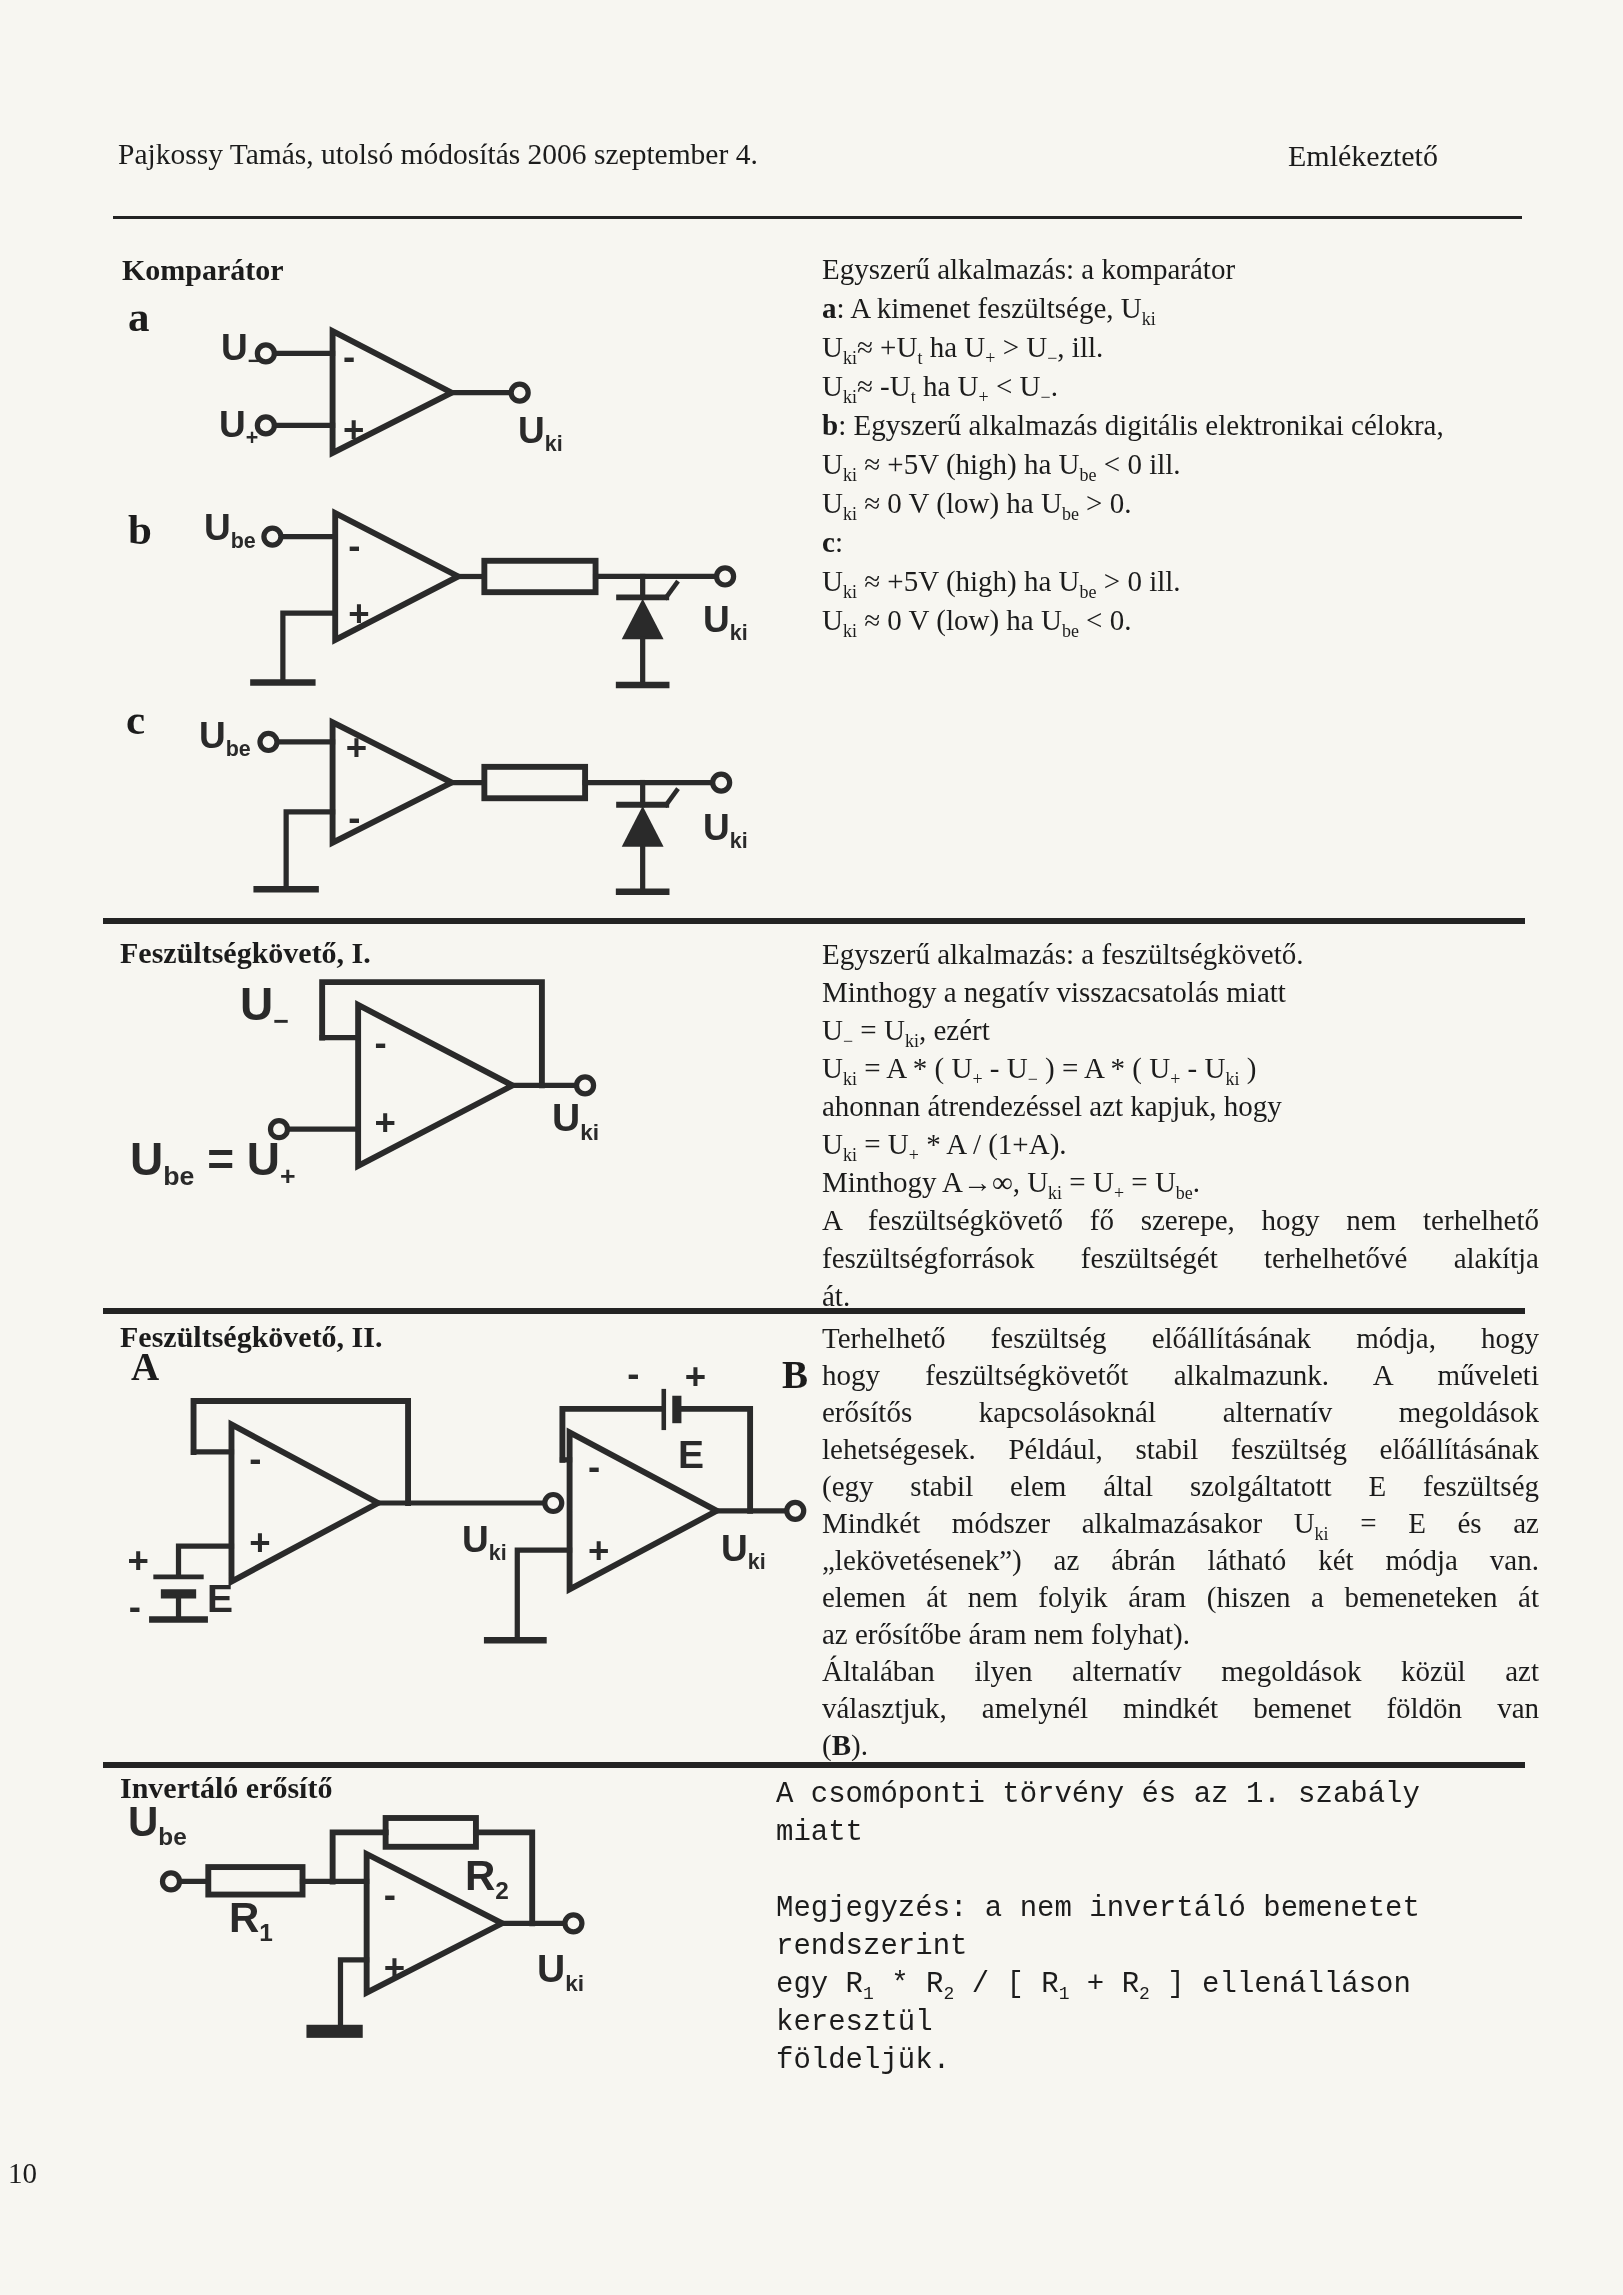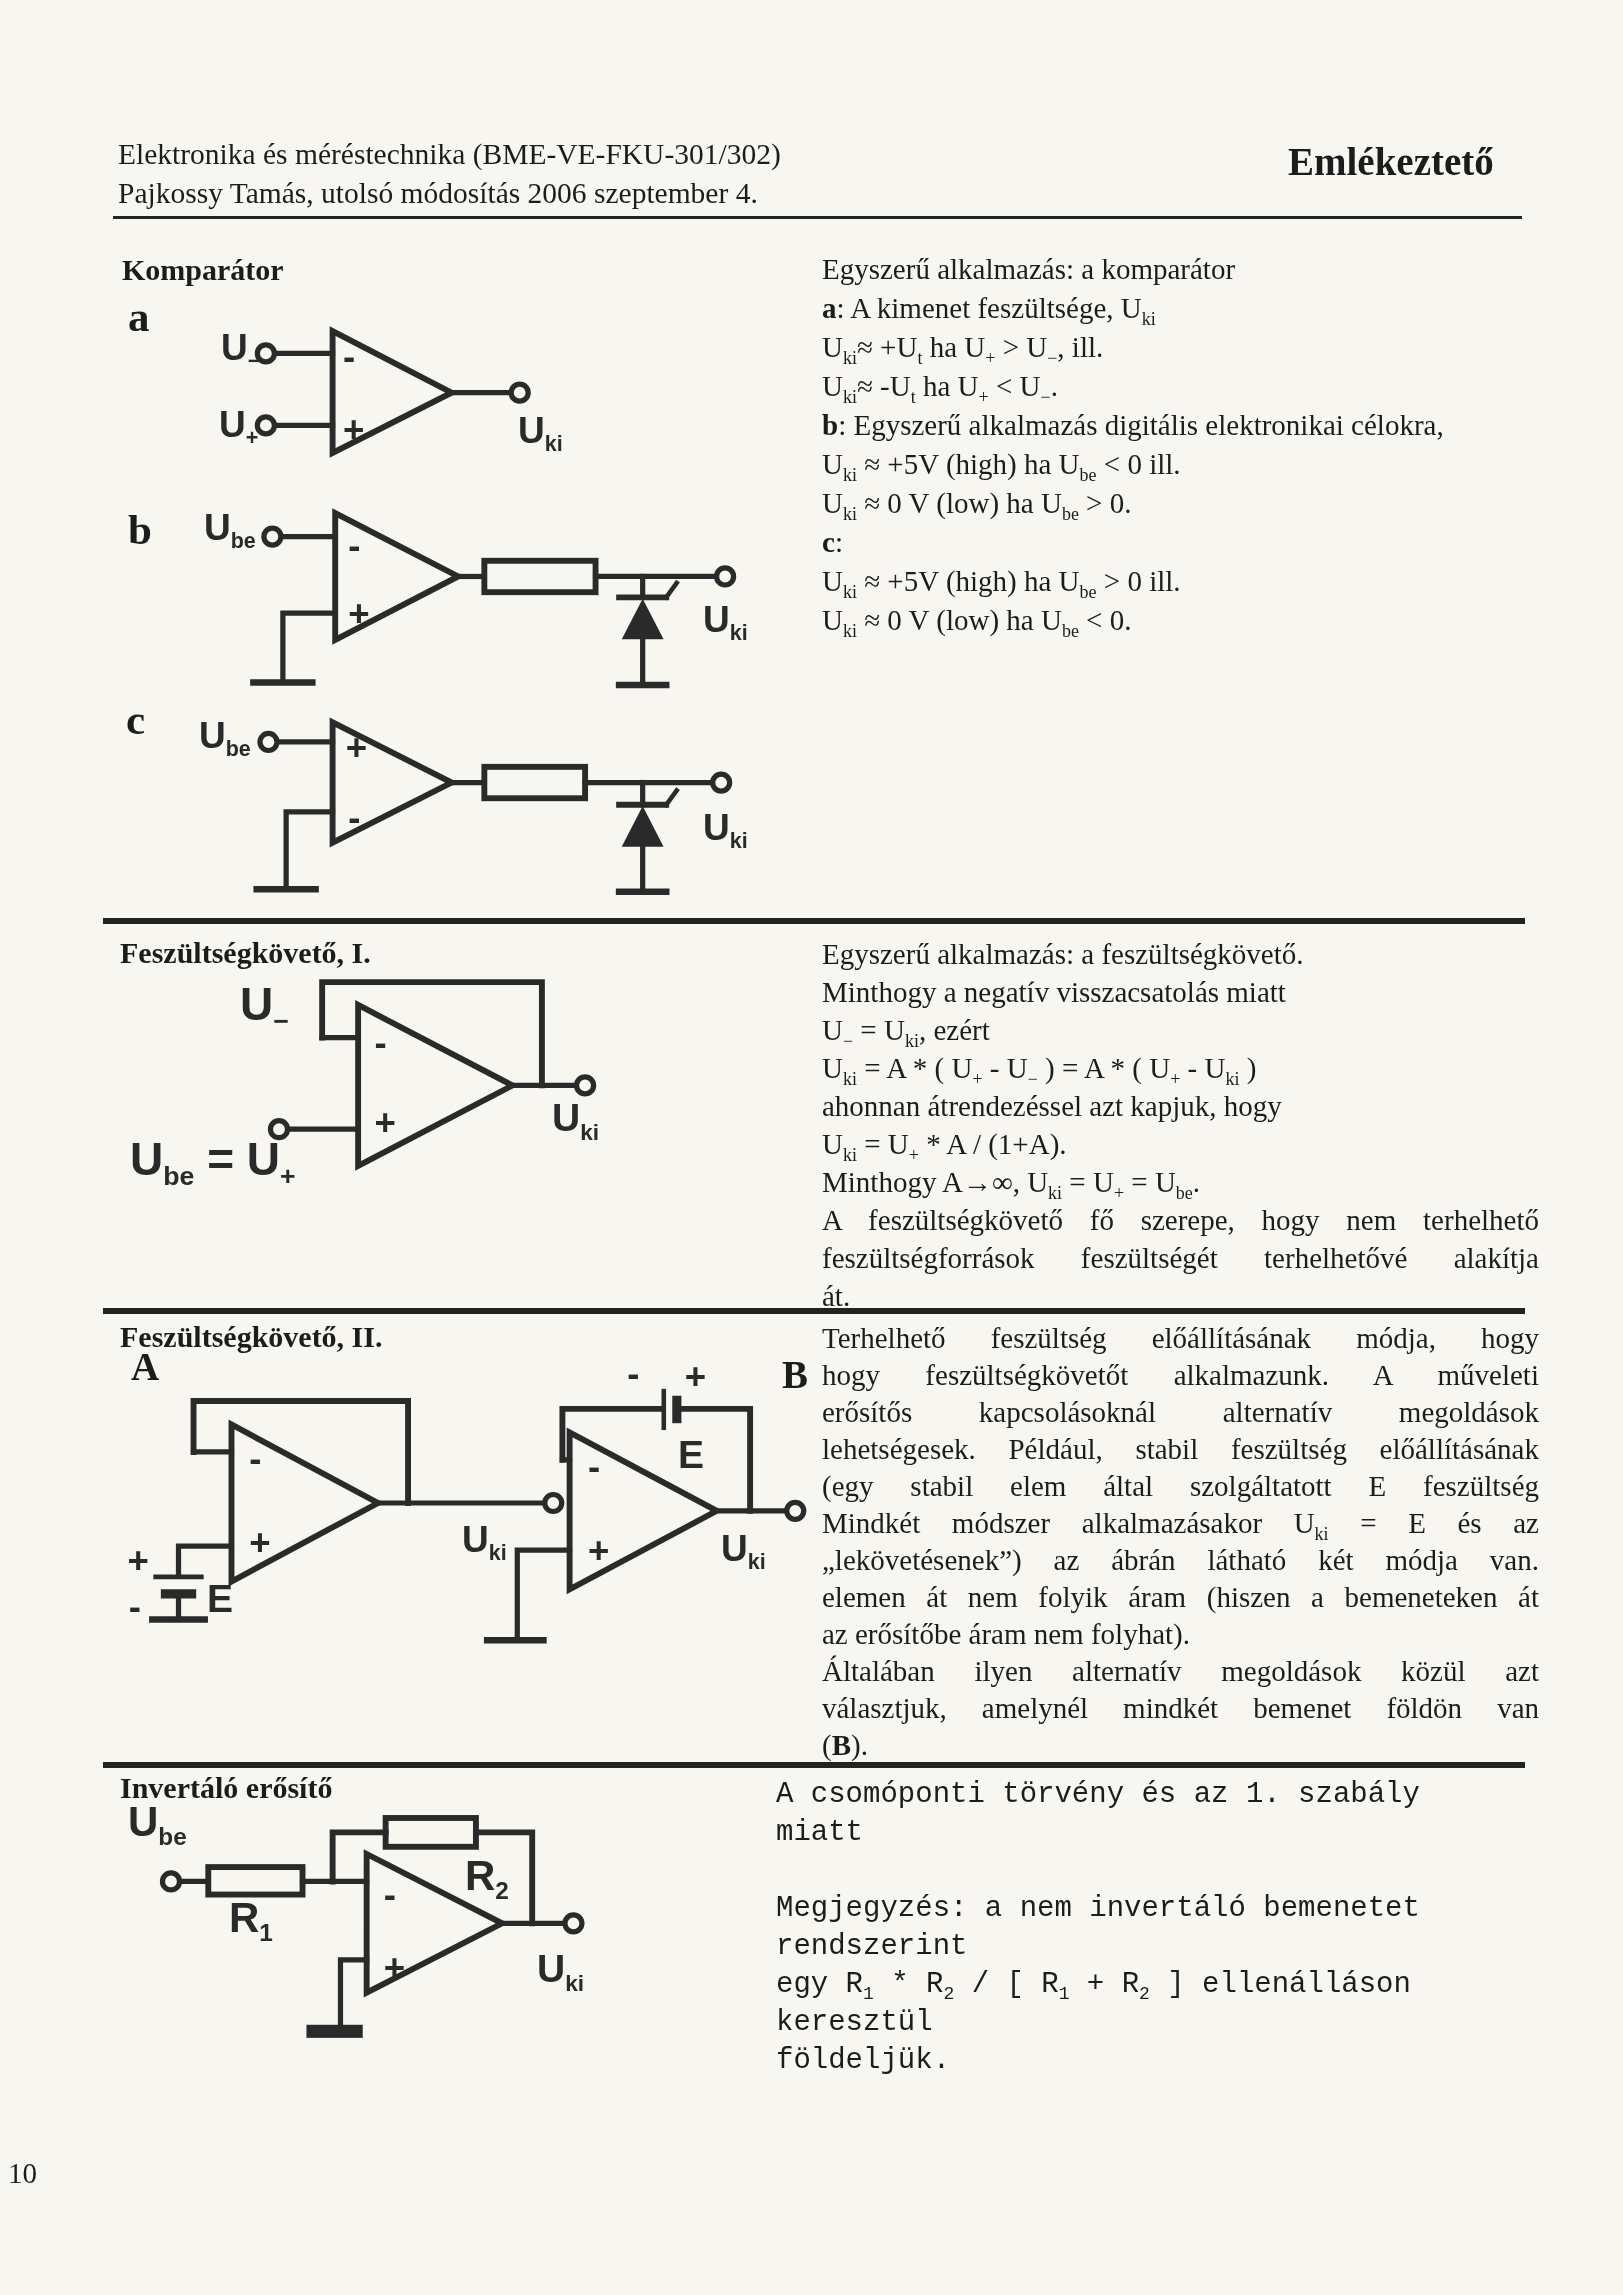--- a/index.html
+++ b/index.html
@@ -5,21 +5,21 @@
   html,body{margin:0;padding:0;}
   body{
     width:1623px;height:2295px;position:relative;
     background:#f7f6f1;
     font-family:"Liberation Serif",serif;
     color:#1c1c1c;
   }
   .abs{position:absolute;}
   .hline{position:absolute;background:#232323;}
   .hdr-line{font-size:29.5px;line-height:39px;white-space:nowrap;}
-  .doc-type{font-size:39px;font-weight:bold;}
+  .doc-type{font-size:30px;font-weight:normal;}
   .sec-title{font-size:30px;font-weight:bold;white-space:nowrap;}
   .body-text{font-size:29px;line-height:39px;width:717px;}
   .lh58 .tline{line-height:38px;}
   .lh56 .tline{line-height:37px;}
   .tline{white-space:pre-wrap;}
   .tline sub{font-size:62%;line-height:0;}
   .tline b{font-weight:bold;}
   .just{text-align:justify;text-align-last:justify;}
   .fig-letter{font-size:43px;font-weight:bold;font-family:"Liberation Serif",serif;}
   .fig-letter-sm{font-size:39px;font-weight:bold;font-family:"Liberation Serif",serif;}
@@ -39,21 +39,20 @@
   .w10{stroke-width:10;}
   .fillb{fill:#2a2a2a;stroke:none;}
   .term{fill:#f7f6f1;stroke:#2a2a2a;stroke-width:8;}
   text.sign{font:bold 56px "Liberation Sans",sans-serif;fill:#2a2a2a;}
   .pagenum{width:1623px;font-size:29px;margin-left:8px;}
 </style>
 </head>
 <body>
 
 <div class="abs" style="left:118px;top:135px;">
-  <div class="hdr-line">Elektronika és méréstechnika (BME-VE-FKU-301/302)</div>
   <div class="hdr-line">Pajkossy Tamás, utolsó módosítás 2006 szeptember 4.</div>
 </div>
 <div class="abs doc-type" style="left:1288px;top:139px;">Emlékeztető</div>
 <div class="hline" style="left:113px;top:216px;width:1409px;height:2.6px;"></div>
 
 <div class="abs sec-title" style="left:122px;top:253px;">Komparátor</div>
 
 <div class="abs body-text" style="left:822px;top:250px;">
     <div class="tline">Egyszerű alkalmazás: a komparátor</div>
     <div class="tline"><b>a</b>: A kimenet feszültsége, U<sub>ki</sub></div>

